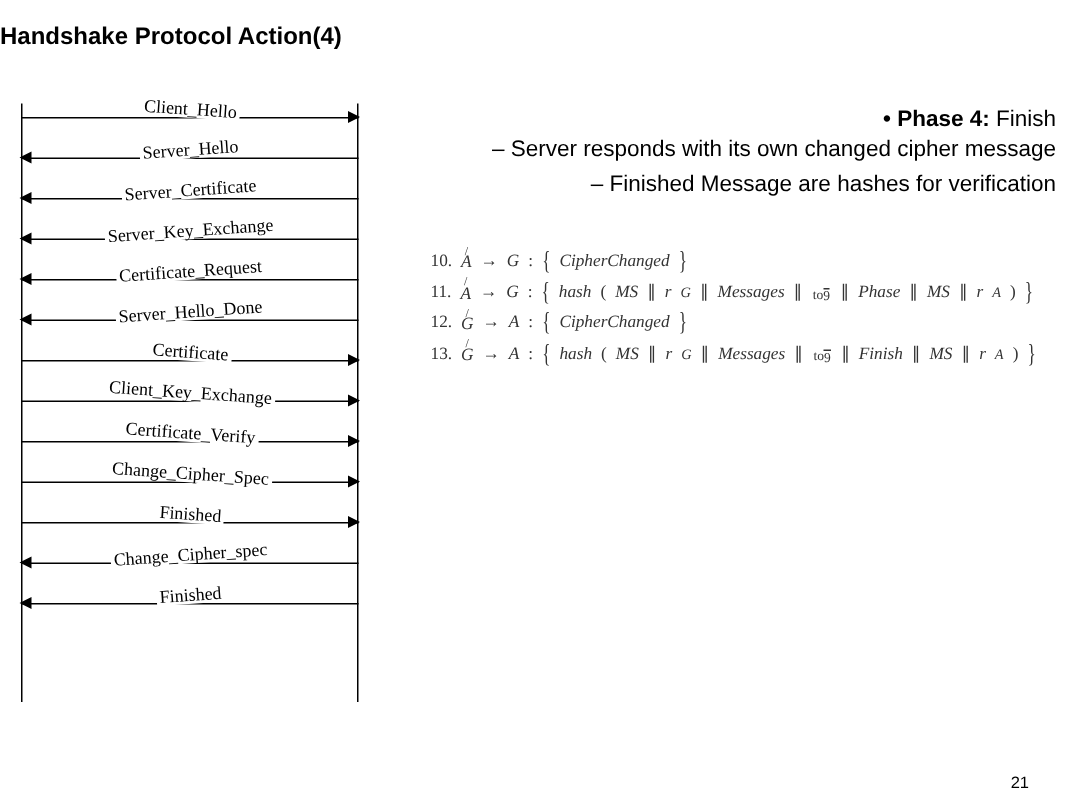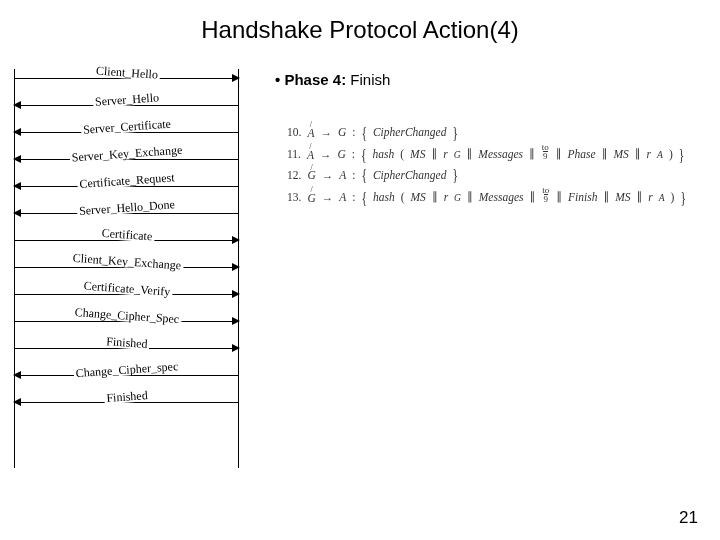--- a/index.html
+++ b/index.html
@@ -7,23 +7,23 @@
     margin: 0;
     width: 720px;
     height: 540px;
     font-family: "Times New Roman", Times, serif;
     background: #fff;
     position: relative;
     overflow: hidden;
   }
   .title {
     font-family: "Comic Sans MS", "Comic Sans", sans-serif;
-    font-size: 24px;
-    font-weight: normal;
-    text-align: center;
+    font-size: 16px;
+    font-weight: bold;
+    text-align: left;
     padding-top: 16px;
   }
   .content {
     display: flex;
     position: absolute;
     top: 64px;
     left: 0;
     right: 0;
     bottom: 0;
   }
@@ -72,20 +72,21 @@
   .tilt-up   { transform: translate(-50%, -95%) rotate(-4deg); }
   .right-col {
     flex: 1;
     padding: 6px 16px 0 28px;
   }
   .bullets {
     font-family: Arial, sans-serif;
     font-size: 15px;
     color: #000;
     line-height: 1.35;
+    text-align: right;
   }
   .bullets ul { margin: 0; padding-left: 22px; list-style: none; }
   .bullets li { margin-bottom: 2px; }
   .bullets .l1 > li::before { content: "• "; font-weight: bold; margin-left: -14px; }
   .bullets .l2 > li { padding-left: 10px; }
   .bullets .l2 > li::before { content: "– "; margin-left: -16px; }
   .bold { font-weight: bold; }
   .equations {
     margin-top: 32px;
     padding-left: 20px;
@@ -108,34 +109,34 @@
   .over {
     display: inline-flex;
     flex-direction: column;
     align-items: center;
     line-height: 0.8;
     vertical-align: middle;
   }
   .over .top { font-size: 8px; }
   .frac {
     display: inline-flex;
-    flex-direction: column;
+    flex-direction: row;
     align-items: center;
     line-height: 0.9;
     vertical-align: middle;
     margin: 0 1px;
   }
   .frac .num { font-size: 9px; }
   .frac .den { font-size: 9px; border-top: 0.7px solid #333; }
   .slide-num {
     position: absolute;
-    right: 22px;
+    right: 34px;
     bottom: 12px;
     font-family: Arial, sans-serif;
-    font-size: 17px;
+    font-size: 11px;
   }
 </style>
 </head>
 <body>
 
 <div class="title">Handshake Protocol Action(4)</div>
 
 <div class="content">
   <div class="diagram">
     <div class="vline left"></div>
@@ -195,20 +196,22 @@
         </div>
       </div>
   </div>
 
   <div class="right-col">
     <div class="bullets">
       <ul class="l1">
         <li>
           <span class="bold">Phase 4:</span><span> Finish</span>
           <ul class="l2" id="subbul">
+              <li>Server responds with its own changed cipher message</li>
+              <li>Finished Message are hashes for verification</li>
             </ul>
         </li>
       </ul>
     </div>
 
     <div class="equations" id="equations">
         <div class="eq">10.<span class="over">
             <span class="top">/</span>
             <span><i>A</i></span>
           </span> → <i>G</i> : <span class="brace">{</span><i>CipherChanged</i><span class="brace">}</span></div>

